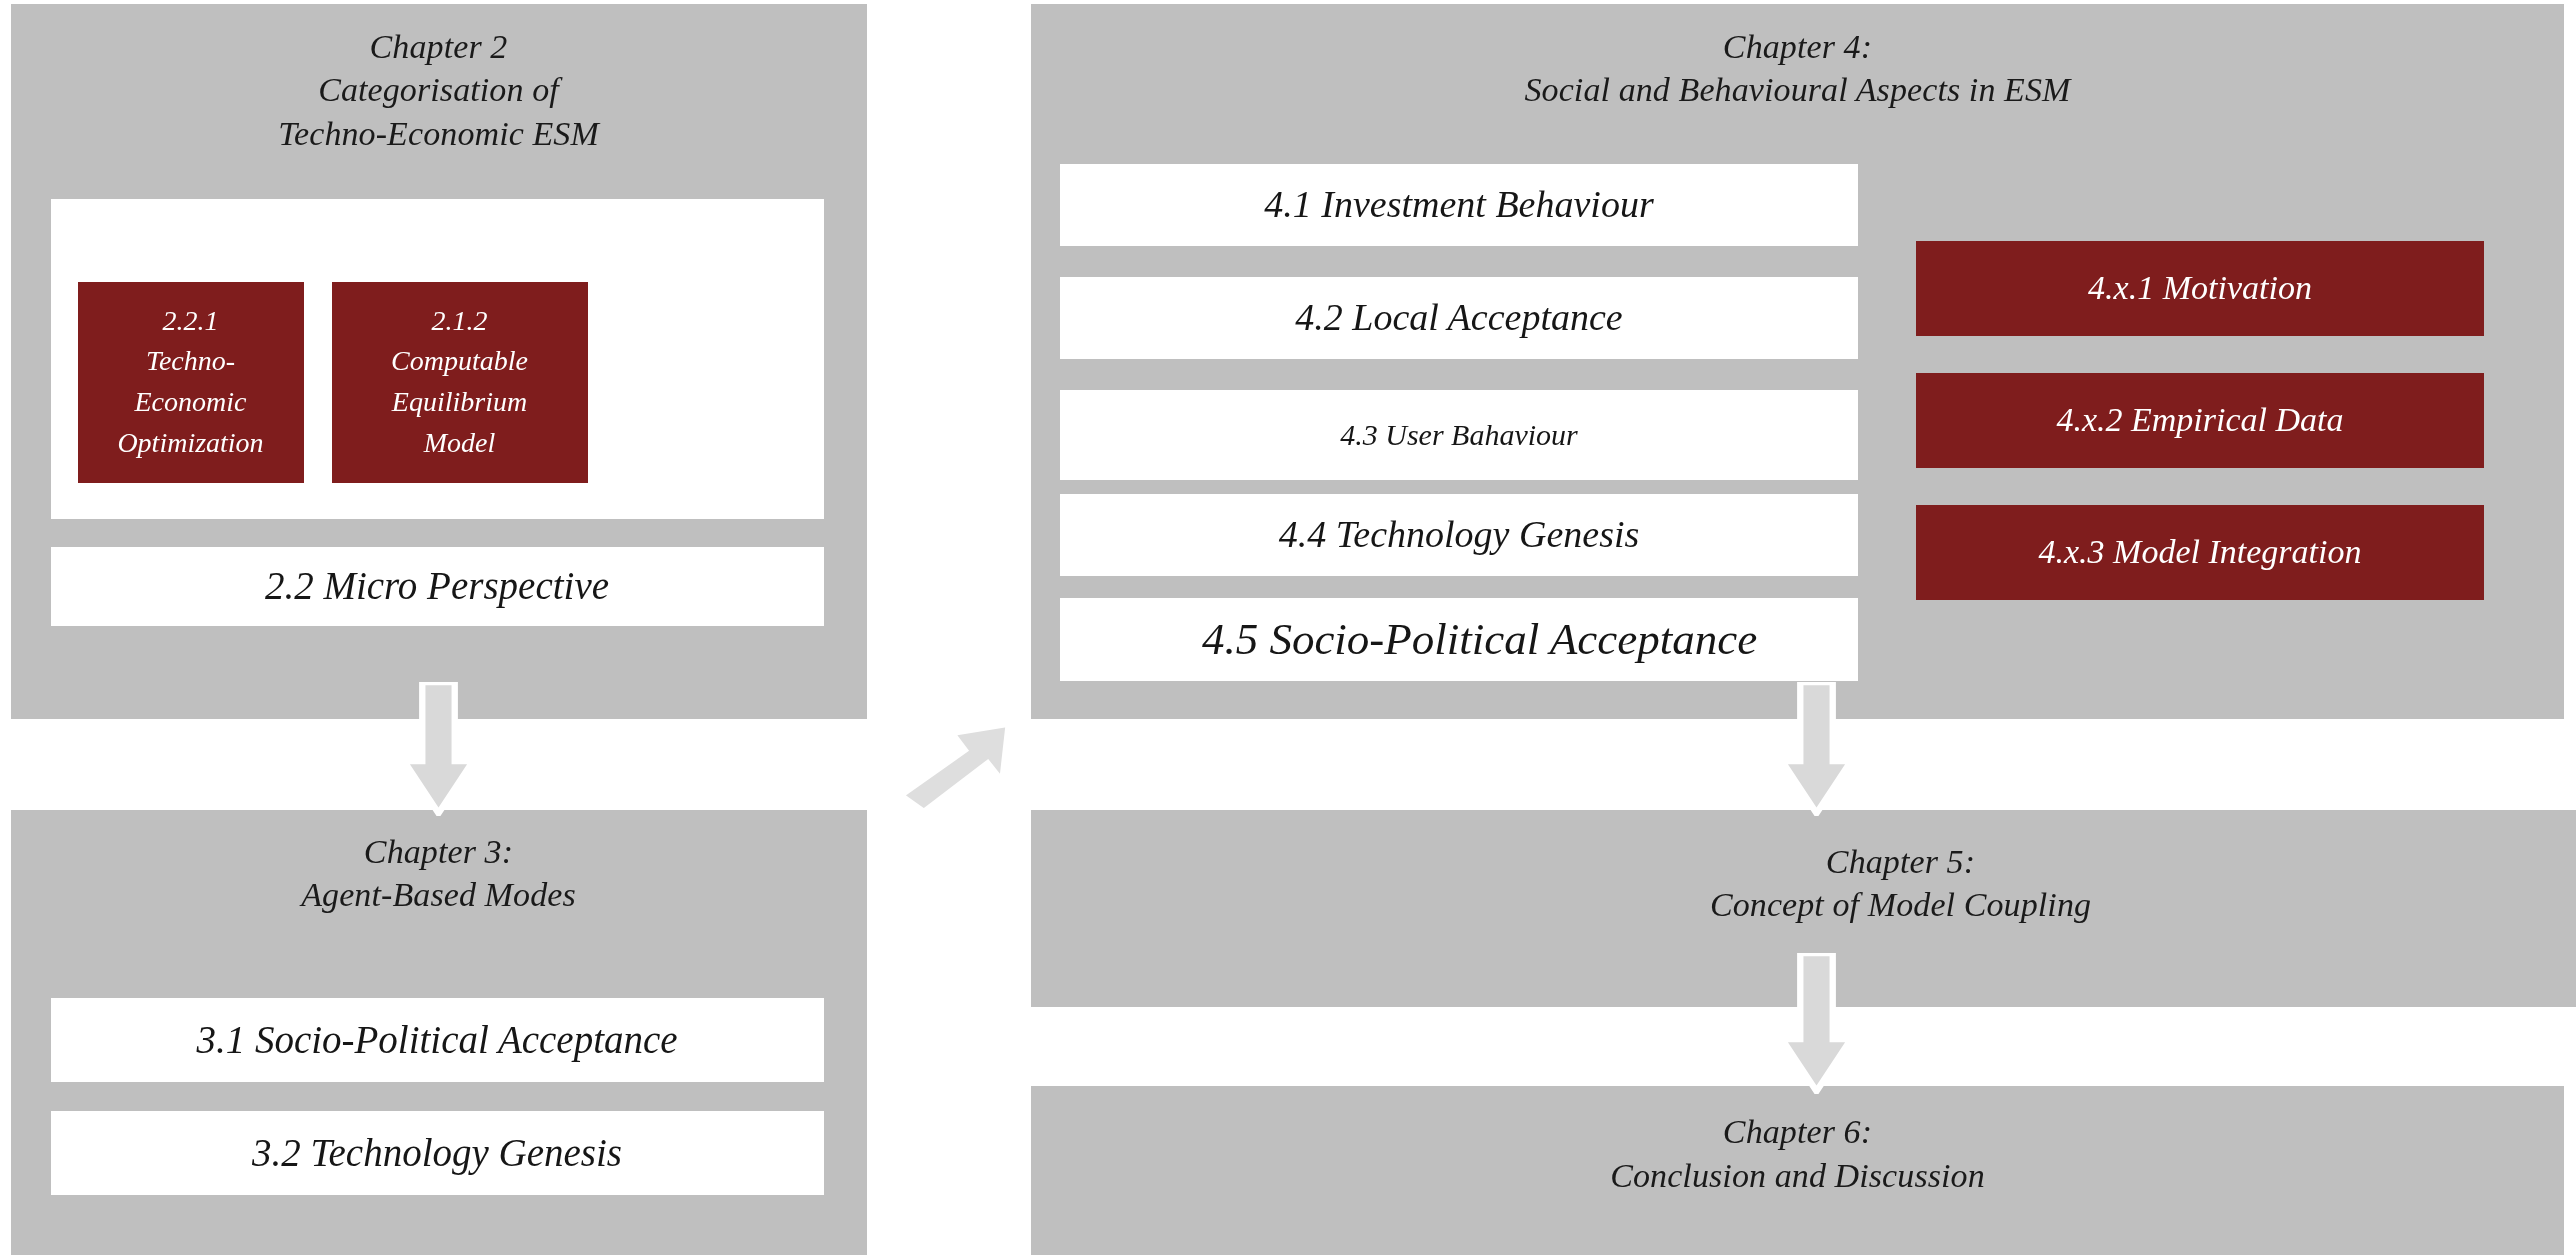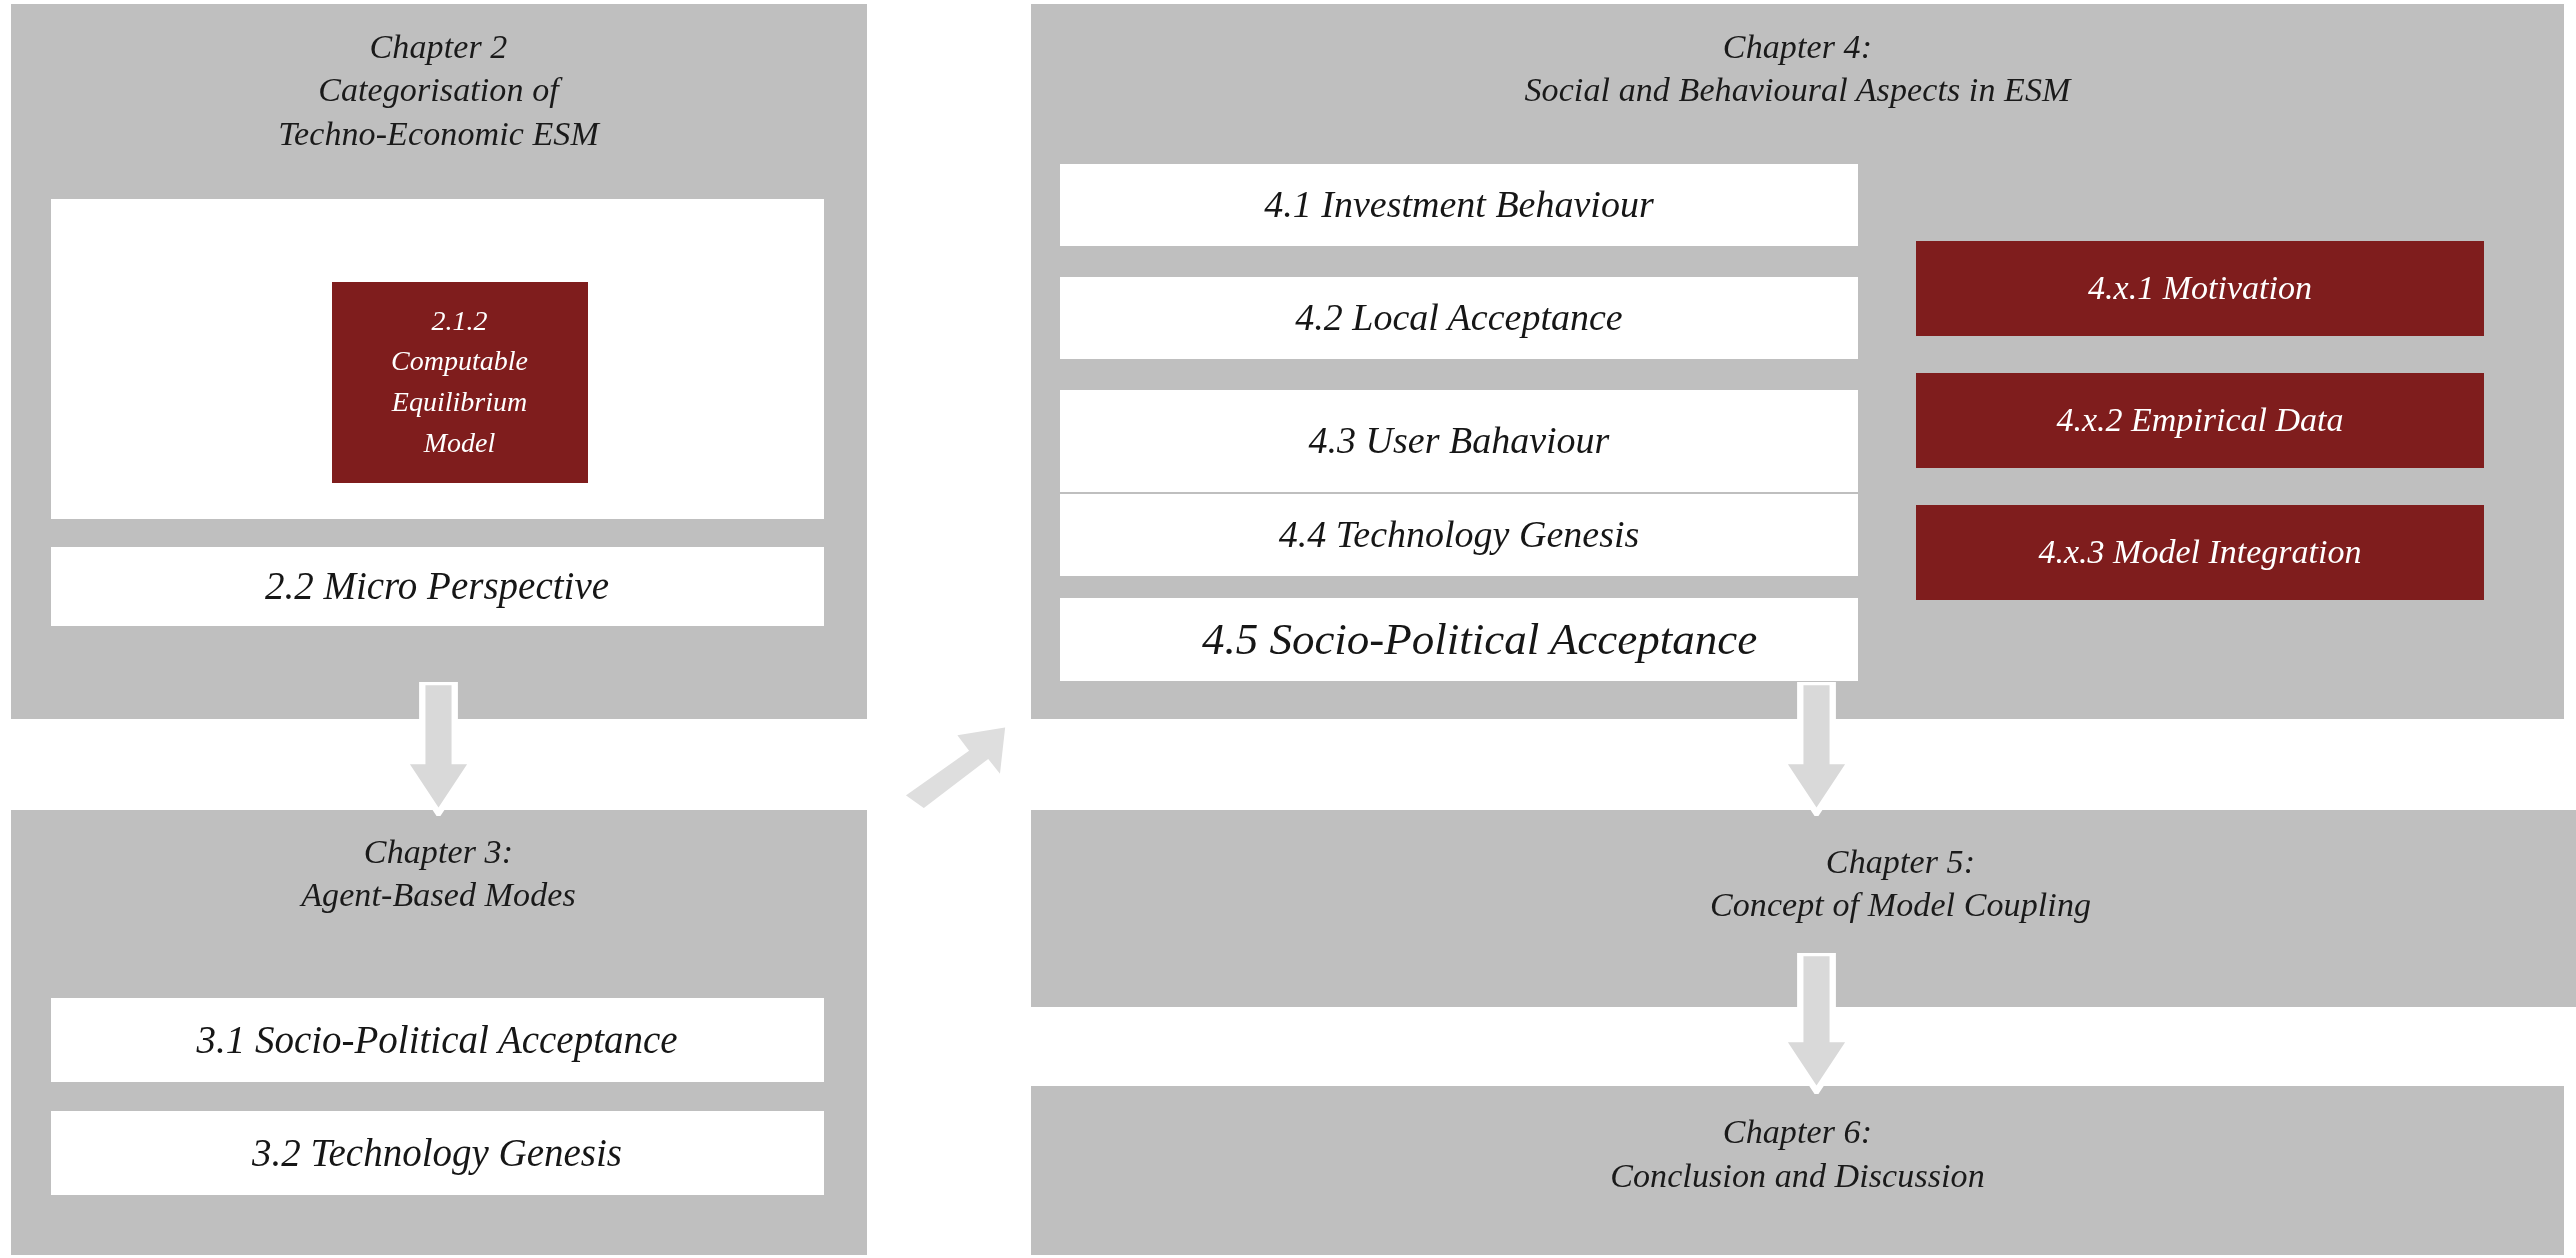--- a/index.html
+++ b/index.html
@@ -59,20 +59,24 @@
 
 <div id="canvas">
 
   <div class="panel" style="left:10.5px;top:3.5px;width:856px;height:715px;">
     <div class="panel-title" style="top:21px;font-size:34px;">Chapter  2
 Categorisation of
 Techno-Economic ESM</div>
 
     <div class="wbox" style="left:40px;top:195px;width:773px;height:320px;display:block;">
 
+      <div class="dbox" style="left:27px;top:83px;width:226px;height:201px;font-size:28px;">2.2.1
+Techno-
+Economic
+Optimization</div>
 
       <div class="dbox" style="left:281px;top:83px;width:256px;height:201px;font-size:28px;">2.1.2
 Computable
 Equilibrium
 Model</div>
     </div>
 
     <div class="wbox" style="left:40px;top:543px;width:773px;height:79px;font-size:39px;">2.2 Micro Perspective</div>
   </div>
 
@@ -86,21 +90,21 @@
   </div>
 
   <div class="panel" style="left:1031px;top:3.5px;width:1533px;height:715px;">
     <div class="panel-title" style="top:21px;font-size:34px;">Chapter 4:
 Social and Behavioural Aspects in ESM</div>
 
     <div class="wbox" style="left:29px;top:160px;width:798px;height:82px;font-size:38px;">4.1 Investment Behaviour</div>
 
     <div class="wbox" style="left:29px;top:273px;width:798px;height:82px;font-size:38px;">4.2 Local  Acceptance</div>
 
-    <div class="wbox" style="left:29px;top:386px;width:798px;height:102px;font-size:38px;">4.3 User Bahaviour</div>
+    <div class="wbox" style="left:29px;top:386px;width:798px;height:90px;font-size:30px;">4.3 User Bahaviour</div>
 
     <div class="wbox" style="left:29px;top:490px;width:798px;height:82px;font-size:38px;">4.4 Technology Genesis</div>
 
     <div class="wbox" style="left:29px;top:594px;width:798px;height:83px;font-size:45px;padding-left:41px;">4.5 Socio-Political Acceptance</div>
 
     <div class="dbox" style="left:885px;top:237px;width:568px;height:95px;font-size:34px;">4.x.1 Motivation</div>
 
     <div class="dbox" style="left:885px;top:369px;width:568px;height:95px;font-size:34px;">4.x.2 Empirical Data</div>
 
     <div class="dbox" style="left:885px;top:501px;width:568px;height:95px;font-size:34px;">4.x.3 Model Integration</div>

